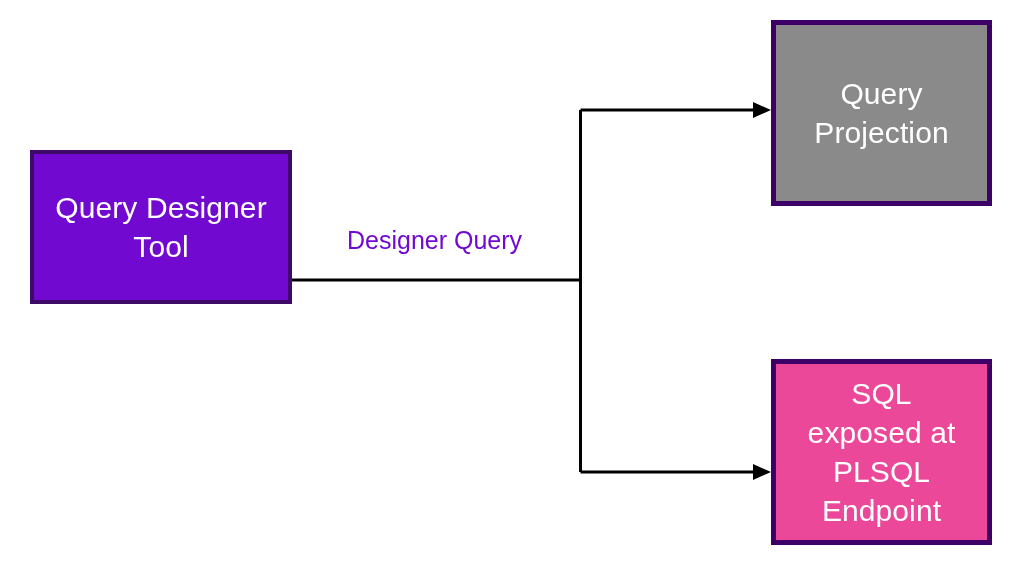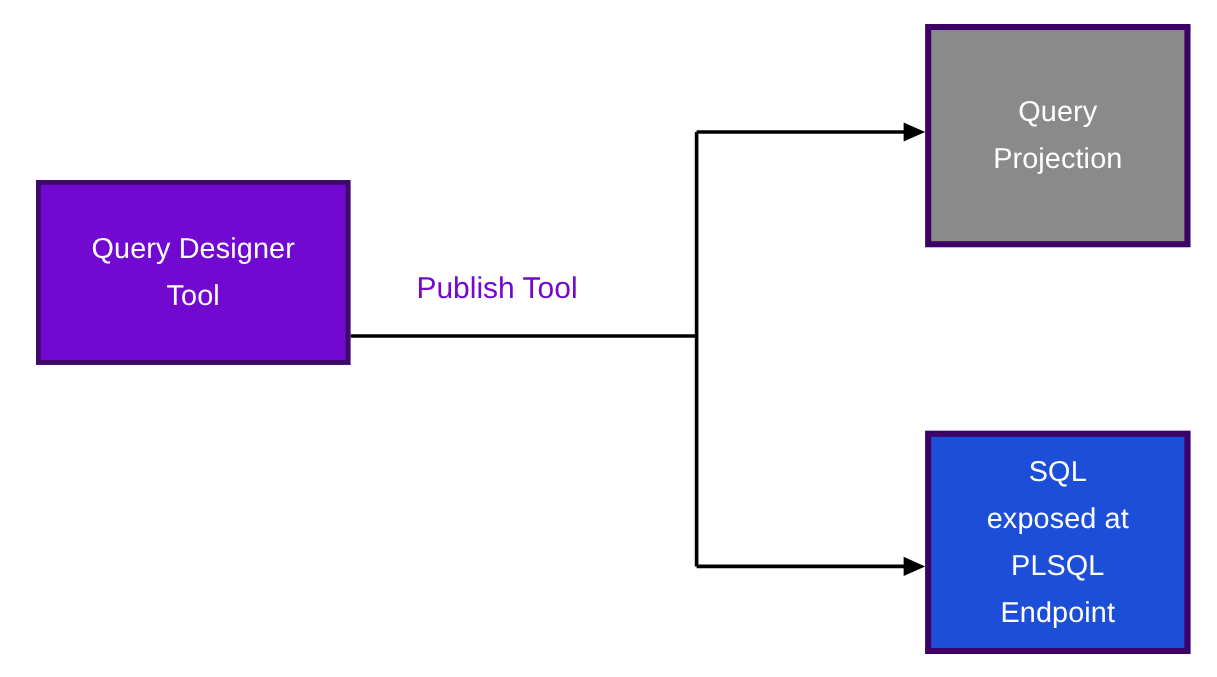--- a/index.html
+++ b/index.html
@@ -18,21 +18,21 @@
 
   
   .node {
     position: absolute;
     box-sizing: border-box;
     display: flex;
     align-items: center;
     justify-content: center;
     text-align: center;
     color: #ffffff;
-    font-size: 24px;
+    font-size: 30px;
     line-height: 39px;
     letter-spacing: 0.1px;
     white-space: pre-line;
     user-select: none;
   }
 
   
   .node--source {
     left: 30px;
     top: 150px;
@@ -49,21 +49,21 @@
     width: 221px;
     height: 186px;
     background: #8a8a8a;
     border: 5px solid #3d0066;
   }
   .node--target-bottom {
     left: 771px;
     top: 359px;
     width: 221px;
     height: 186px;
-    background: #1d4ed8;
+    background: #ec4899;
     border: 5px solid #3d0066;
   }
 
   
   .edge-label {
     position: absolute;
     left: 347px;
     top: 224px;
     font-size: 25px;
     line-height: 32px;
@@ -105,21 +105,21 @@
     <path class="edge-line" d="M 580.5 110 L 757 110"></path>
     <polygon class="arrow-head" points="771,110 753,102 753,118"></polygon>
 
     <path class="edge-line" d="M 580.5 472 L 757 472"></path>
     <polygon class="arrow-head" points="771,472 753,464 753,480"></polygon>
   </svg>
 
   <div class="node node--source">Query Designer
 Tool</div>
 
-  <div class="edge-label">Publish Tool</div>
+  <div class="edge-label">Designer Query</div>
 
   <div class="node node--target-top">Query
 Projection</div>
 
   <div class="node node--target-bottom">SQL
 exposed at
 PLSQL
 Endpoint</div>
 
 </div>

